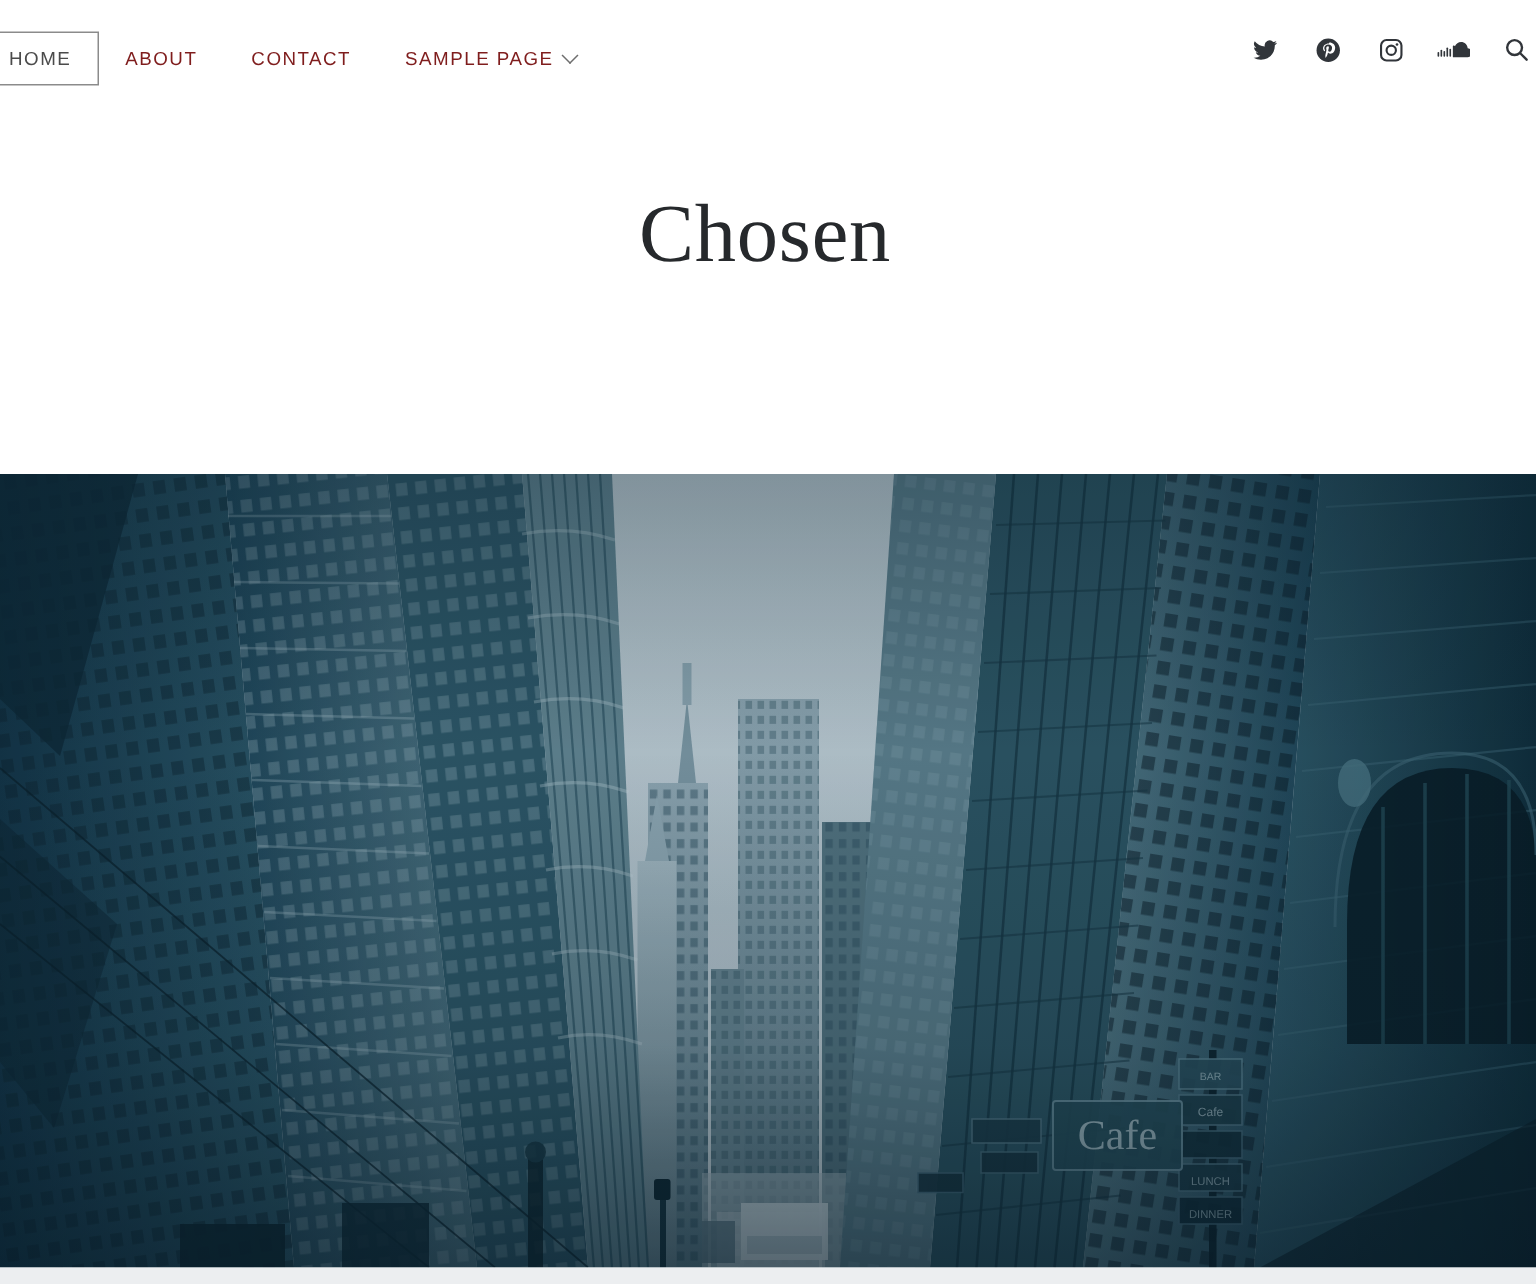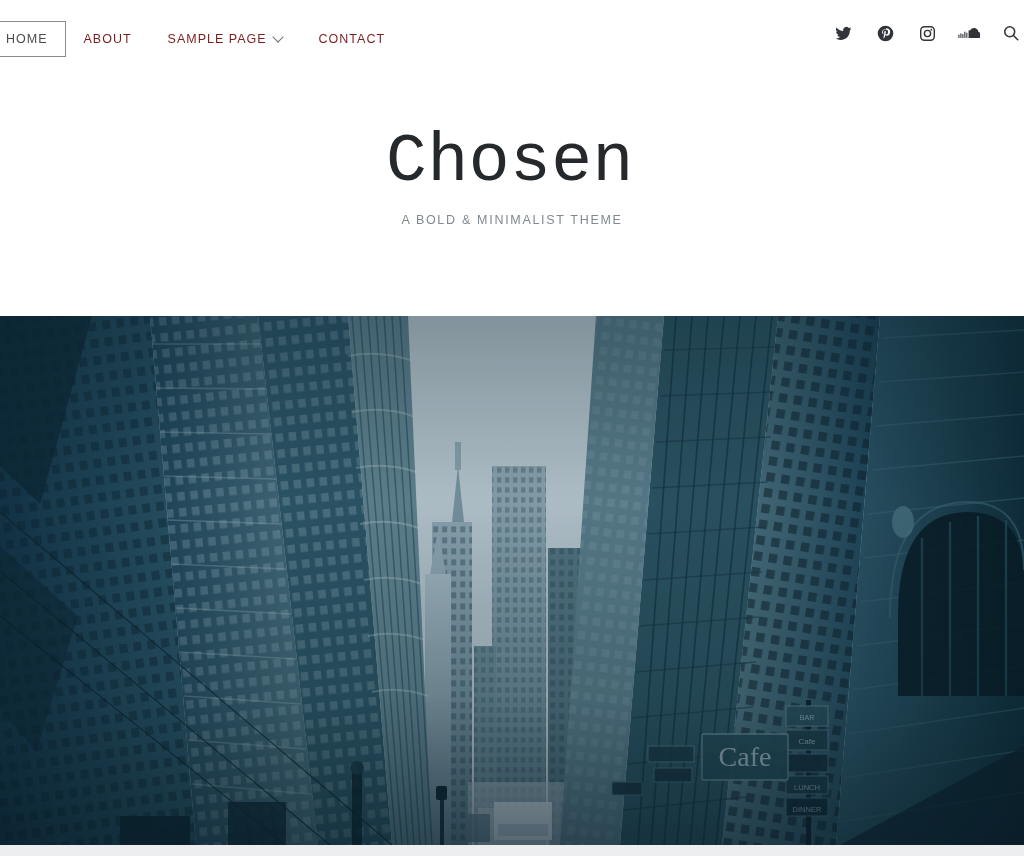--- a/index.html
+++ b/index.html
@@ -71,22 +71,22 @@
   }
   .sicon svg { display:block; }
 
   
   .branding {
     position: absolute; top: 100px; left: 0;
     width: 1024px;
     text-align: center;
   }
   .site-title {
-    font-family: Liberation Mono, monospace;
-    font-size: 68px;
+    font-family: Liberation Serif, serif;
+    font-size: 55px;
     line-height: 1.0;
     font-weight: 400;
     color: #26292c;
     letter-spacing: 0.5px;
     margin: 0;
     padding: 28px 4px 0 0;
   }
   .site-tagline {
     margin: 17px 0 0 0;
     font-size: 12.5px;
@@ -121,25 +121,25 @@
   <div class="navbar">
 
     <nav class="nav-left">
       <div class="nav-item active">
         <span>HOME</span>
       </div>
       <div class="nav-item">
         <span>ABOUT</span>
       </div>
       <div class="nav-item">
+        <span>CONTACT</span>
+      </div>
+      <div class="nav-item">
         <span>SAMPLE PAGE</span>
         <span class="caret"></span>
-      </div>
-      <div class="nav-item">
-        <span>CONTACT</span>
       </div>
     </nav>
 
     <div class="nav-right">
 
       <div class="sicon">
         <svg viewBox="0 0 24 24" width="17" height="17" fill="currentColor" aria-hidden="true">
           <path d="M23 4.9c-.8.4-1.7.6-2.6.8 1-.6 1.7-1.5 2-2.5-.9.5-1.9.9-2.9 1.1a4.6 4.6 0 0 0-7.9 4.2A13 13 0 0 1 2.1 3.6 4.6 4.6 0 0 0 3.5 9.7c-.7 0-1.4-.2-2-.5v.1c0 2.2 1.6 4.1 3.7 4.5-.4.1-.8.2-1.2.2-.3 0-.6 0-.9-.1a4.6 4.6 0 0 0 4.3 3.2A9.2 9.2 0 0 1 1 19a13 13 0 0 0 7 2c8.4 0 13-7 13-13v-.6c.9-.6 1.6-1.4 2-2.3z"></path>
         </svg>
       </div>
@@ -175,21 +175,20 @@
           <circle cx="10.3" cy="10.3" r="6.6"></circle>
           <line x1="15.3" y1="15.3" x2="21" y2="21"></line>
         </svg>
       </div>
 
     </div>
   </div>
 
   <header class="branding">
     <h1 class="site-title">Chosen</h1>
-    <p class="site-tagline">A BOLD &amp; MINIMALIST THEME</p>
   </header>
 
   <div class="hero">
     <div class="hero-canvas">
       <svg viewBox="0 0 1024 529" preserveAspectRatio="none" aria-hidden="true">
         <defs>
           <linearGradient id="sky" x1="0" y1="0" x2="0" y2="1">
             <stop offset="0%" stop-color="#c6d1d7"></stop>
             <stop offset="55%" stop-color="#b9c6ce"></stop>
             <stop offset="100%" stop-color="#d2dbe0"></stop>

